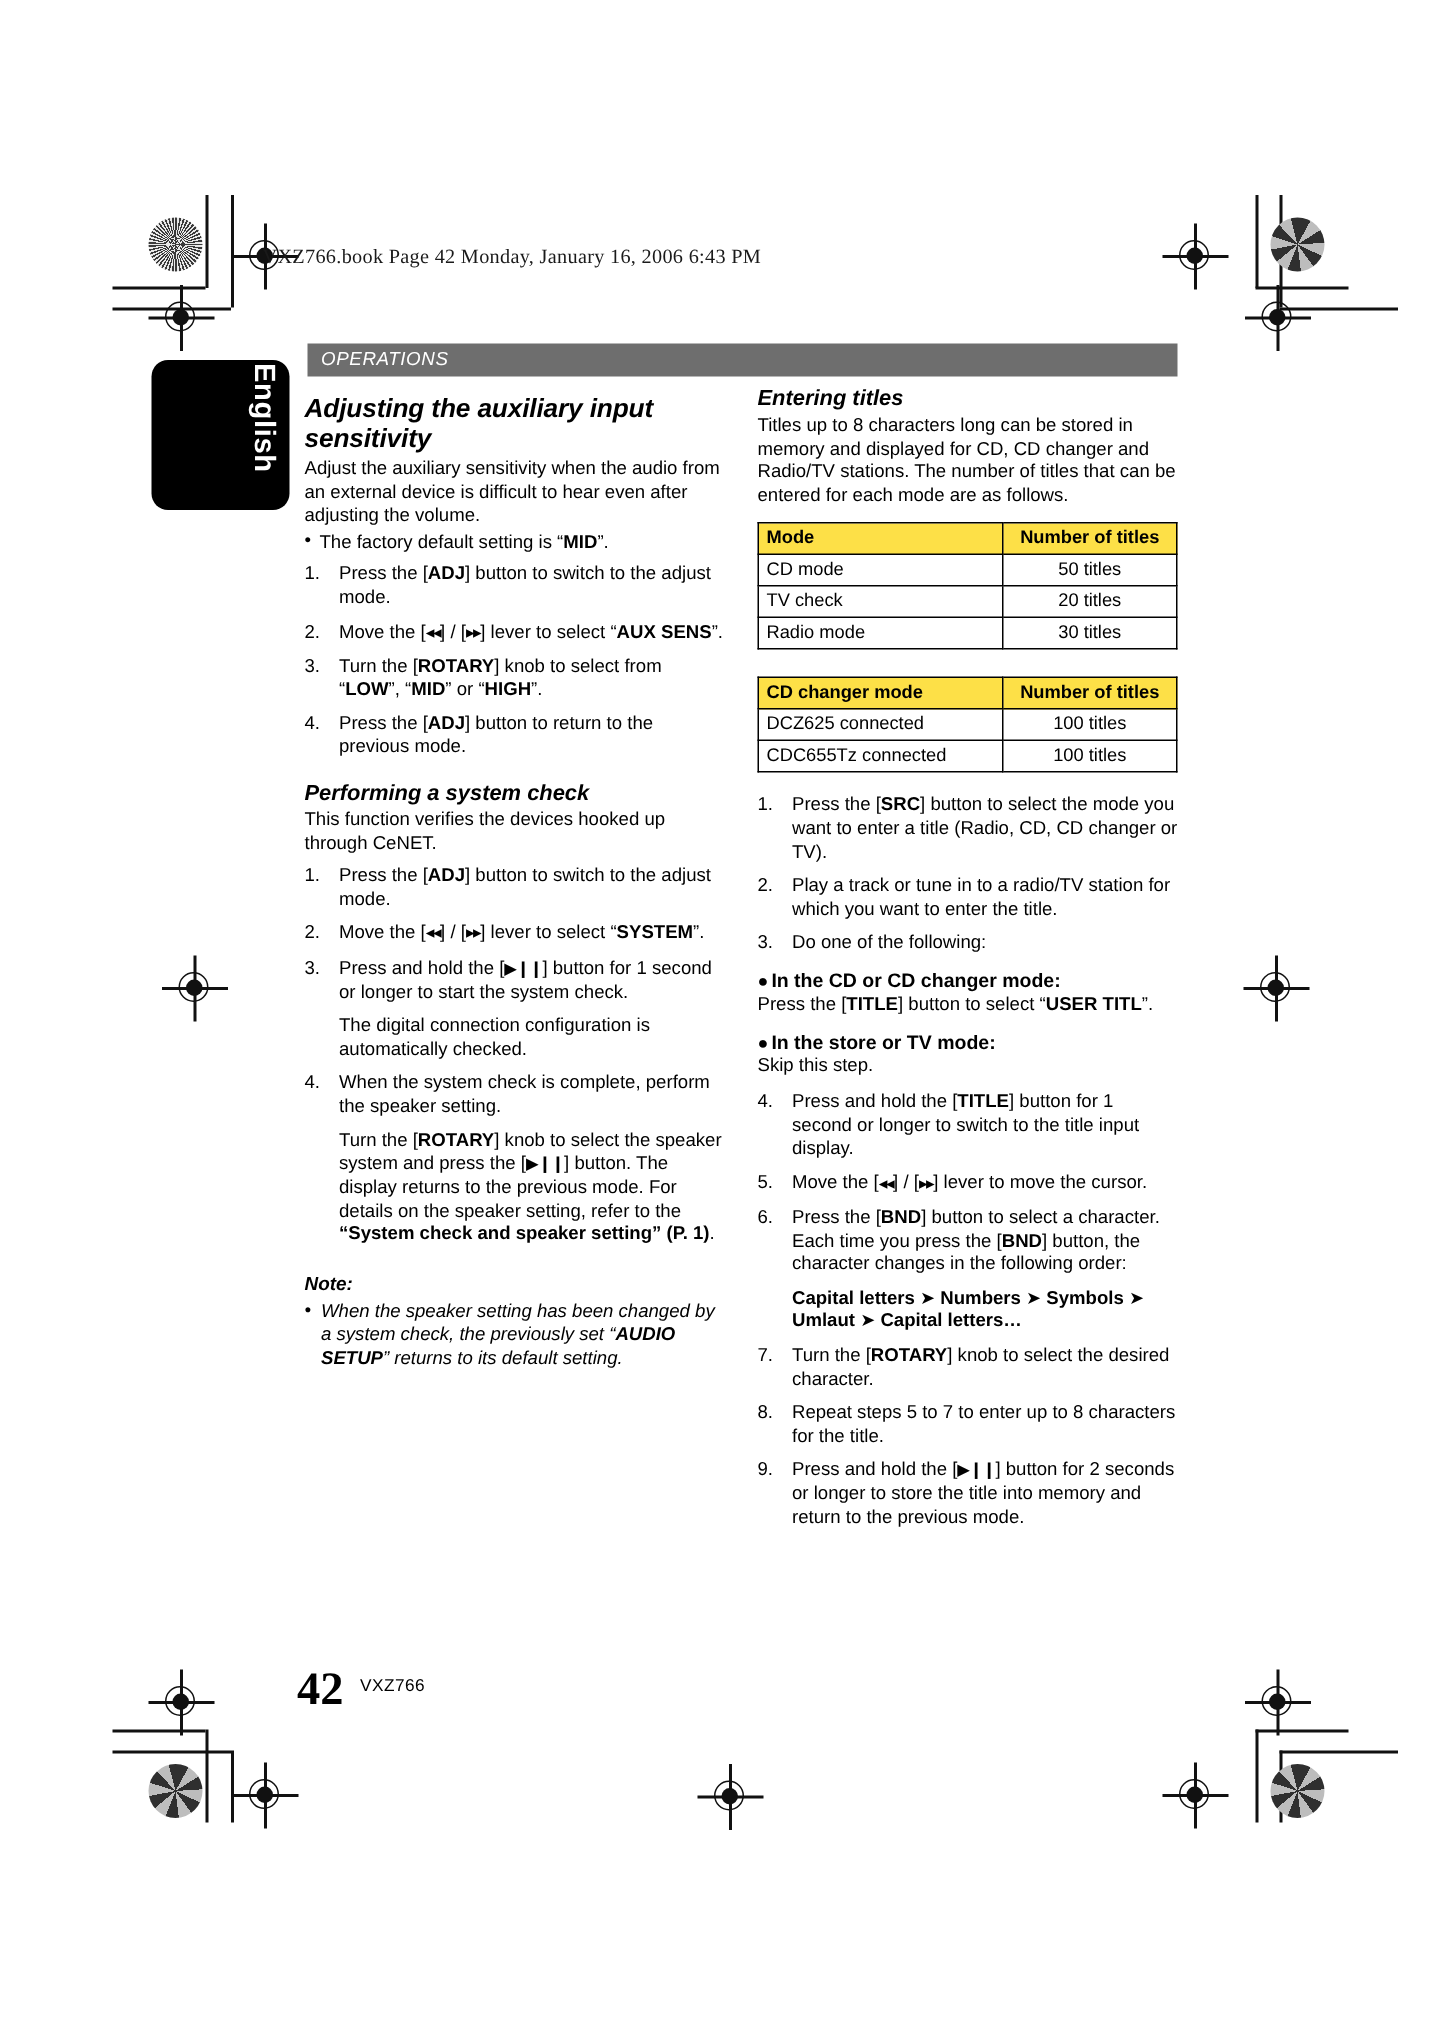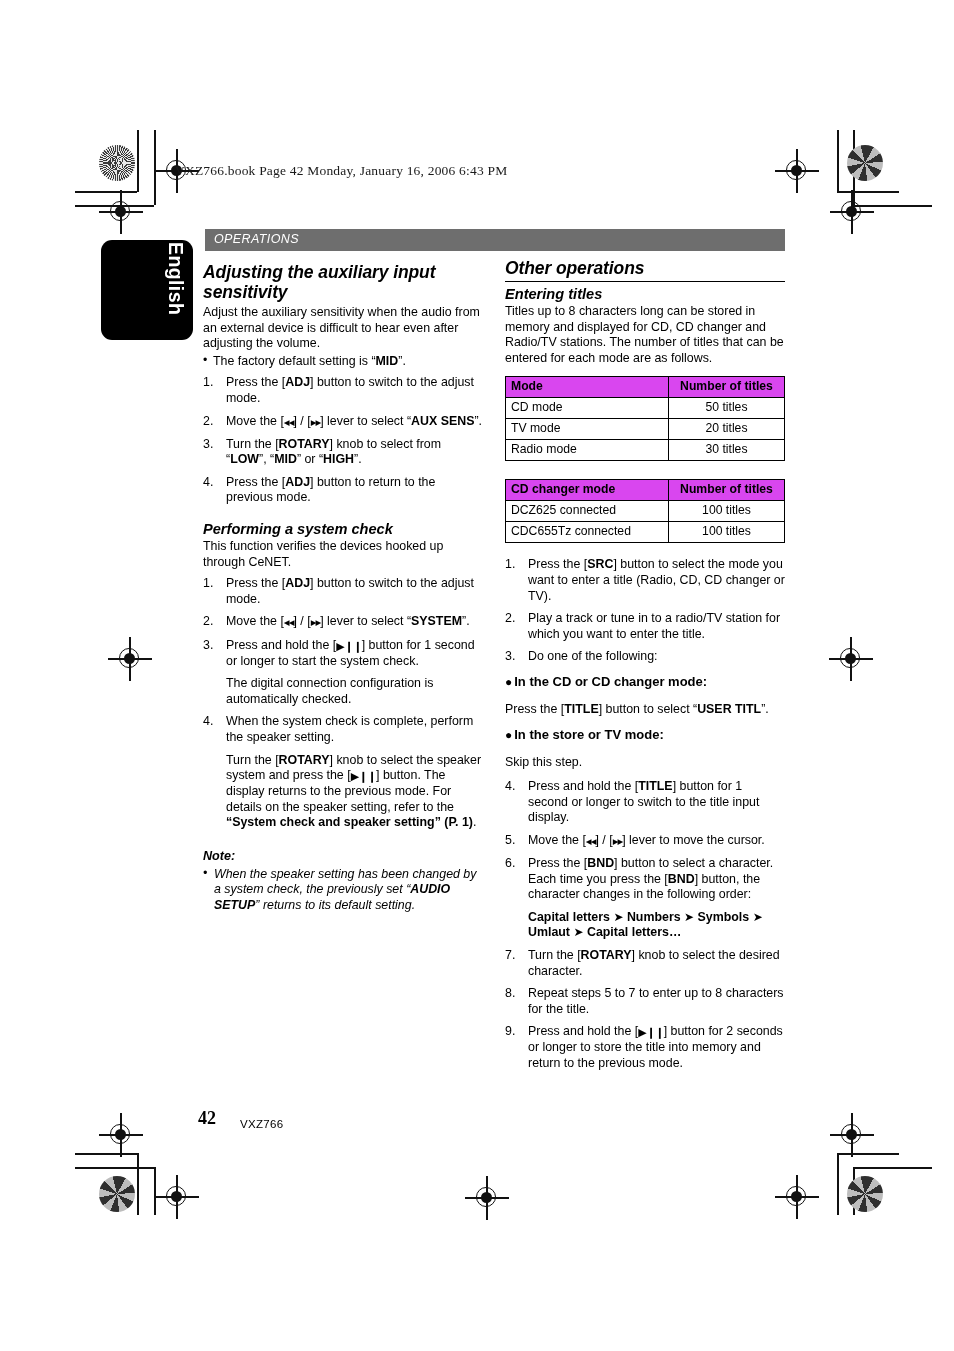--- a/index.html
+++ b/index.html
@@ -230,40 +230,40 @@
     font-size: 12.2px;
   }
   table.titles th,
   table.titles td {
     border: 1.2px solid #000;
     padding: 1px 5px 2px 5px;
     line-height: 15px;
     height: 17px;
   }
   table.titles thead th {
-    background: #d946ef;
+    background: #fde047;
     font-weight: bold;
   }
   table.titles th.c1 { text-align: left;   width: 152px; }
   table.titles th.c2 { text-align: center; }
   table.titles td.c1 { text-align: left; }
   table.titles td.c2 { text-align: center; }
 
   .bullets-block { margin-top: 8px; }
   .dotline {
     font-weight: bold;
     font-size: 13px;
     margin: 9px 0 0 0;
     line-height: 16px;
   }
   .dotline .dot {
     font-size: 12px;
     margin-right: 2px;
   }
-  .dotsub { margin: 12px 0 0 0; }
+  .dotsub { margin: 0 0 0 0; }
 
   .charorder {
     font-weight: bold;
     display: block;
     margin-top: 7px;
     line-height: 15.6px;
   }
 
   b, strong { font-weight: bold; }
 
@@ -283,21 +283,21 @@
     font-family: "DejaVu Sans", sans-serif;
     font-size: 12px;
   }
 
   
   .folio {
     position: absolute;
     left: 183px;
     top: 1108px;
     font-family: "Liberation Serif", serif;
-    font-size: 18px;
+    font-size: 31px;
     font-weight: bold;
   }
   .model {
     position: absolute;
     left: 225px;
     top: 1118px;
     font-size: 11.5px;
     letter-spacing: 0.3px;
   }
 </style>
@@ -463,38 +463,37 @@
     <div class="note-block">
       <div class="note-head">Note:</div>
       <ul class="dash">
         <li>When the speaker setting has been changed by a system check, the previously set “<b>AUDIO SETUP</b>” returns to its default setting.</li>
       </ul>
     </div>
   </div>
 
   <div class="col col-right">
 
-    <h1 class="sec ruled">Other operations</h1>
     <h2 class="sub">Entering titles</h2>
     <p class="body">Titles up to 8 characters long can be stored in memory and displayed for CD, CD changer and Radio/TV stations. The number of titles that can be entered for each mode are as follows.</p>
 
     <table class="titles">
       <thead>
         <tr>
           <th class="c1">Mode</th>
           <th class="c2">Number of titles</th>
         </tr>
       </thead>
       <tbody>
         <tr>
           <td class="c1">CD mode</td>
           <td class="c2">50 titles</td>
         </tr>
         <tr>
-          <td class="c1">TV mode</td>
+          <td class="c1">TV check</td>
           <td class="c2">20 titles</td>
         </tr>
         <tr>
           <td class="c1">Radio mode</td>
           <td class="c2">30 titles</td>
         </tr>
       </tbody>
     </table>
 
     <table class="titles" style="margin-top:18px;">

